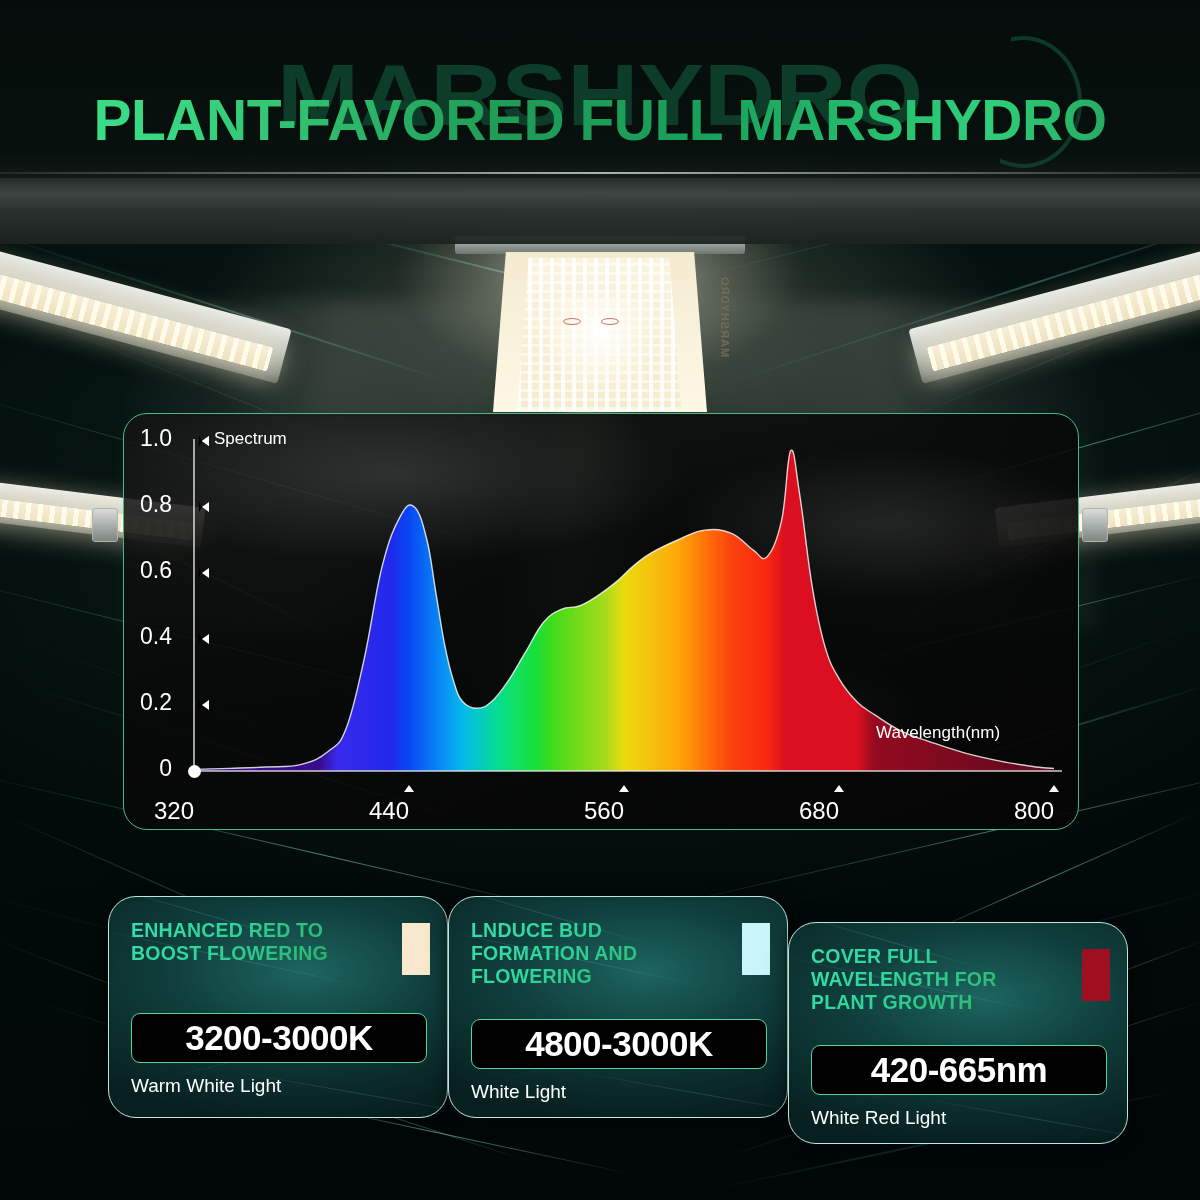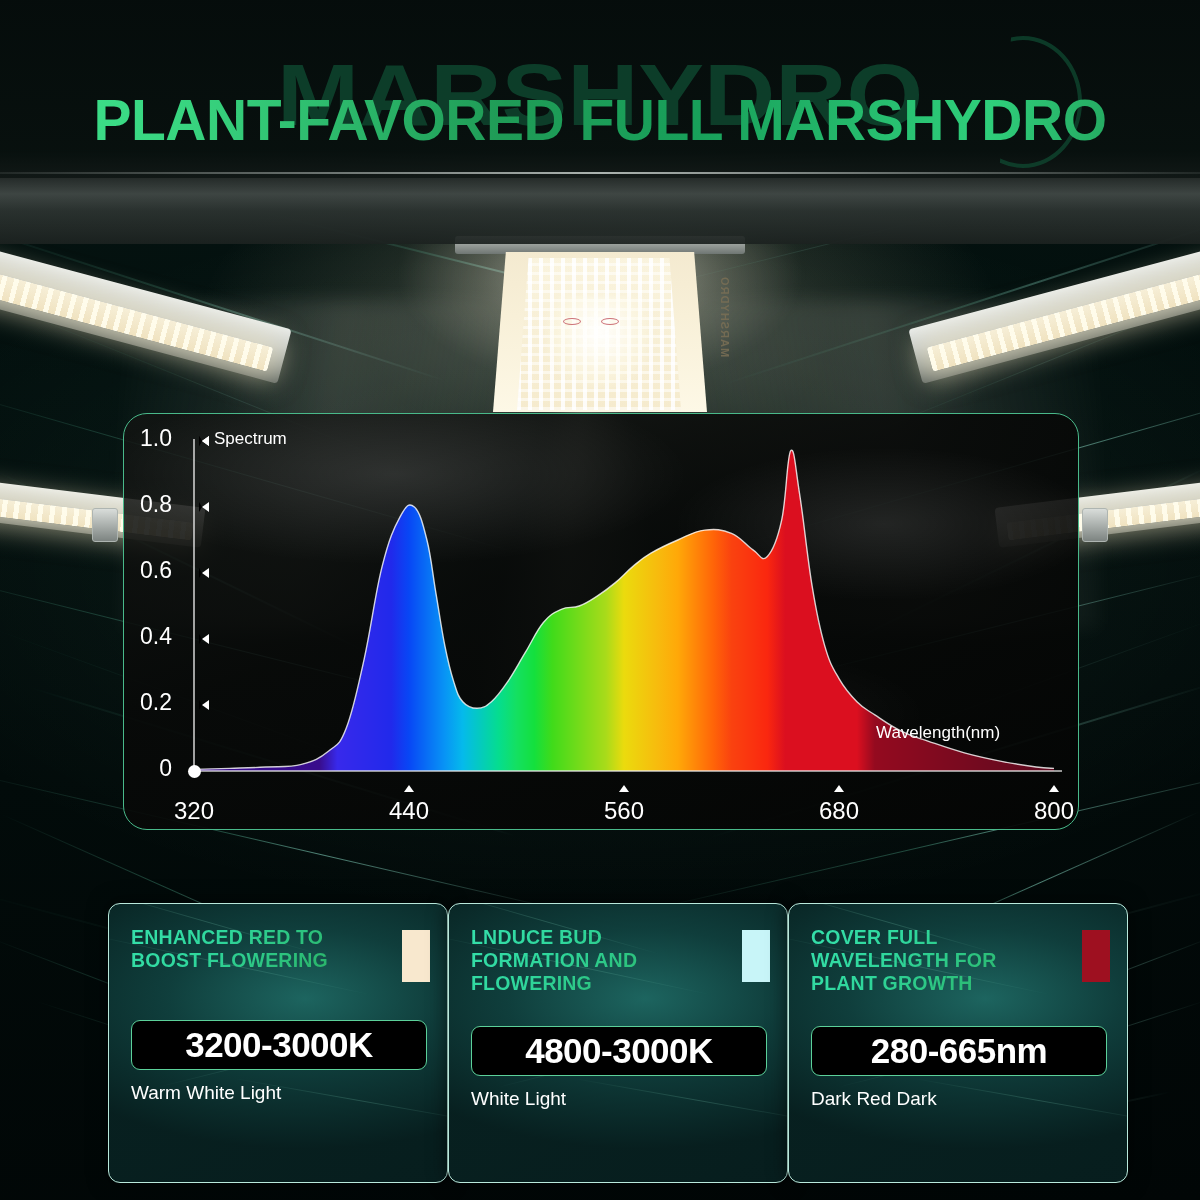--- a/index.html
+++ b/index.html
@@ -156,31 +156,31 @@
       radial-gradient(ellipse 420px 130px at 270px 60px, rgba(255,255,255,.13), rgba(255,255,255,0) 70%),
       radial-gradient(ellipse 300px 110px at 760px 110px, rgba(255,255,255,.10), rgba(255,255,255,0) 70%),
       radial-gradient(ellipse 260px 90px at 620px 300px, rgba(255,255,255,.05), rgba(255,255,255,0) 70%);
   }
   .plot { position:absolute; left:0; top:0; width:956px; height:417px; }
   .ylab {
     position:absolute; right:0; font-size:23px; color:#fff; text-align:right; width:56px;
     font-family:"Liberation Sans", sans-serif;
   }
   .ytick { position:absolute; width:0; height:0; border-style:solid; }
-  .xlab { position:absolute; font-size:24px; color:#fff; text-align:center; width:80px; }
+  .xlab { position:absolute; font-size:24px; color:#fff; width:80px; }
   .xtick { position:absolute; width:0;height:0;
      border-left:5px solid transparent;border-right:5px solid transparent;border-bottom:7px solid #fff; }
   .axis-name { position:absolute; font-size:17px; color:#fff; white-space:nowrap; }
   .origin-dot { position:absolute; width:13px;height:13px;border-radius:50%;background:#fff; }
 
   
   .cards { position:absolute; left:0; top:888px; width:1200px; height:230px; }
   .card {
-    position:absolute; top:15px; width:340px; height:280px;
-    border:1.4px solid #b9e9dc; border-radius:12px;
+    position:absolute; top:8px; width:340px; height:222px;
+    border:1.4px solid #b9e9dc; border-radius:28px;
     background:
       radial-gradient(ellipse 300px 150px at 58% 34%, rgba(32,110,104,.85) 0%, rgba(16,64,62,.85) 46%, rgba(7,30,30,.9) 100%),
       linear-gradient(150deg,#0d3b37 0%,#0a2b2a 55%,#061b1b 100%);
     overflow:hidden;
     box-shadow:0 0 20px rgba(0,0,0,.6);
   }
   .card .streaks { position:absolute; inset:0; opacity:.35; }
   .card .streaks i { position:absolute; height:1px; background:linear-gradient(90deg,rgba(160,255,225,0),rgba(160,255,225,.5),rgba(160,255,225,0)); }
   .card-title {
     position:absolute; left:22px; top:22px; width:250px;
@@ -361,29 +361,29 @@
           <i style="left: 40px; top: 150px; width: 280px; transform: rotate(-14deg);"></i>
           <i style="left: 120px; top: 196px; width: 260px; transform: rotate(10deg);"></i>
         </div>
         <div class="card-title">LNDUCE BUD FORMATION AND FLOWERING</div>
         <div class="swatch" style="background: rgb(200, 245, 248);"></div>
         <div class="value-box" style="top: 122px;">
           <span class="value-text">4800-3000K</span>
         </div>
         <div class="card-foot" style="top: 184px;">White Light</div>
       </div>
-      <div class="card" style="left: 788px;">
+      <div class="card" style="left: 788px; margin-top: 26px;">
         <div class="streaks">
           <i style="left: -20px; top: 18px; width: 240px; transform: rotate(16deg);"></i>
           <i style="left: -30px; top: 60px; width: 300px; transform: rotate(12deg);"></i>
           <i style="left: 40px; top: 150px; width: 280px; transform: rotate(-14deg);"></i>
           <i style="left: 120px; top: 196px; width: 260px; transform: rotate(10deg);"></i>
         </div>
         <div class="card-title">COVER FULL WAVELENGTH FOR PLANT GROWTH</div>
         <div class="swatch" style="background: rgb(158, 16, 32);"></div>
         <div class="value-box" style="top: 122px;">
-          <span class="value-text">280-665nm</span>
-        </div>
-        <div class="card-foot" style="top: 184px;">Dark Red Dark</div>
+          <span class="value-text">420-665nm</span>
+        </div>
+        <div class="card-foot" style="top: 184px;">White Red Light</div>
       </div>
     </div>
 
 </div>
 
 </body></html>

